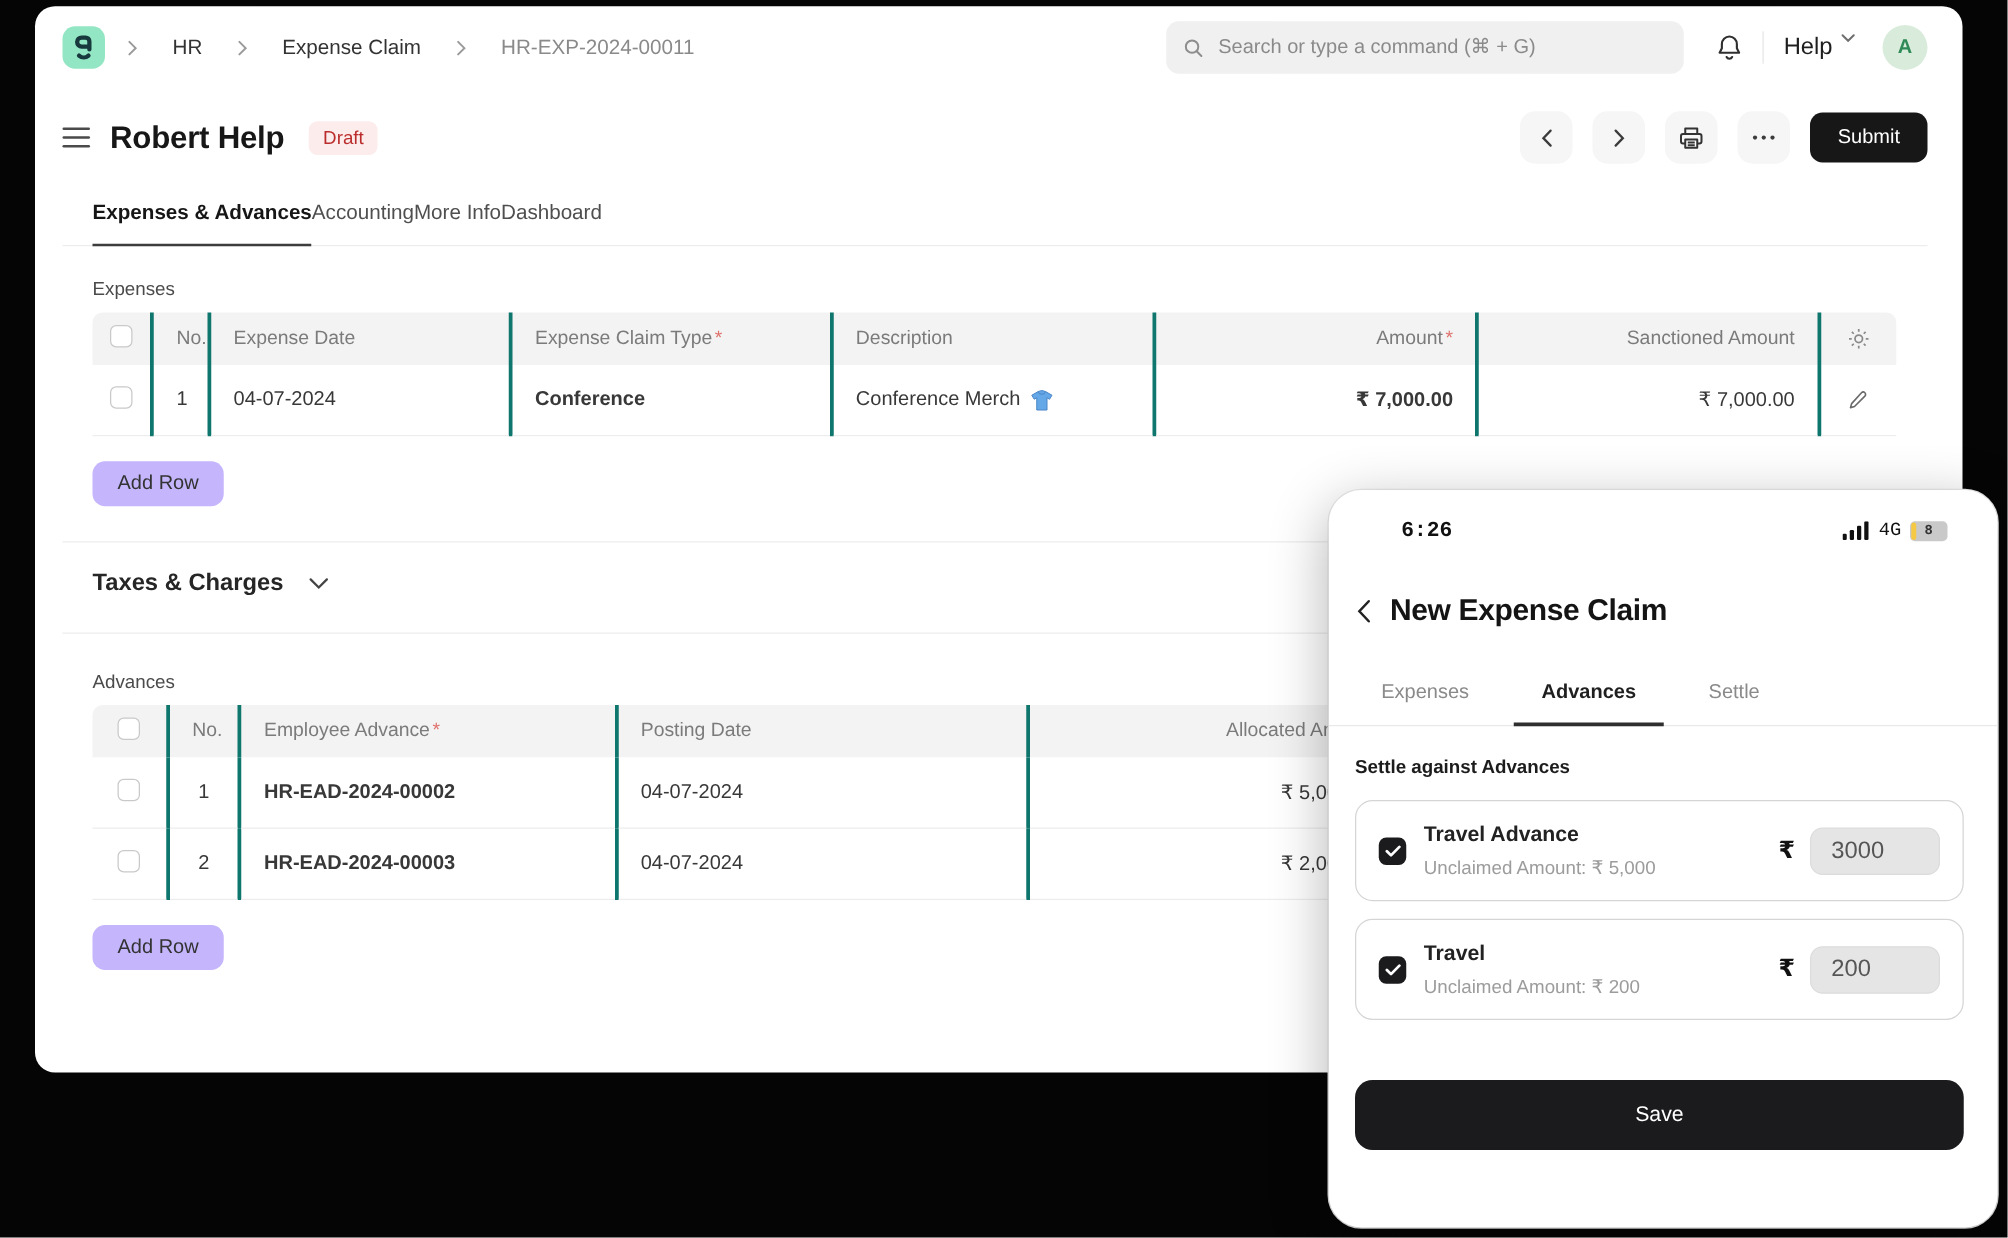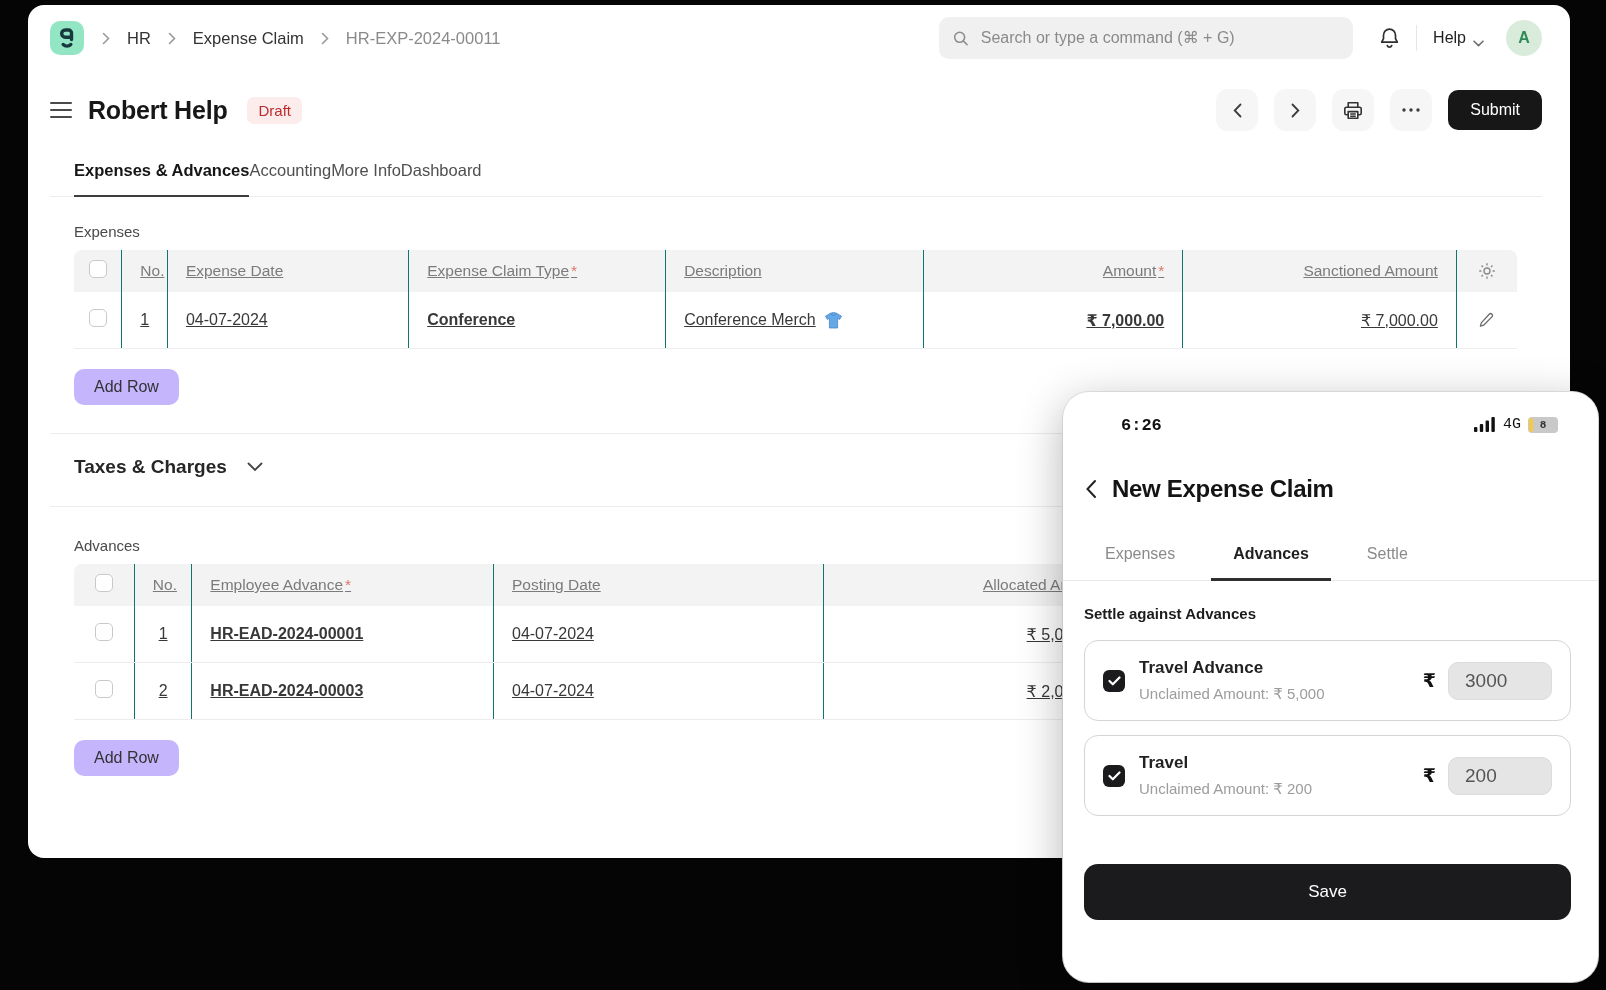--- a/index.html
+++ b/index.html
@@ -9,29 +9,29 @@
     -webkit-font-smoothing:antialiased;overflow:hidden;color:#2b2b2b;
   }
   svg{display:block}
   
   .desktop{
     position:absolute;left:28px;top:5px;width:1542px;height:853px;
     background:#fff;border-radius:16px;overflow:hidden;
   }
   .navbar{height:66px;display:flex;align-items:center;padding:0 28px 0 22px;}
   .logo{width:34px;height:34px;border-radius:10px;background:#93e6c4;display:flex;align-items:center;justify-content:center;flex:0 0 auto;}
-  .crumbs{display:flex;align-items:center;gap:17px;margin-left:18px;font-size:16.5px;}
+  .crumbs{display:flex;align-items:center;gap:28px;margin-left:18px;font-size:16.5px;}
   .crumb{color:#333;} .crumb.current{color:#8a8a8a;}
   .crumb-sep{color:#9a9a9a;display:flex;align-items:center}
   .search{margin-left:auto;width:414px;height:42px;border-radius:10px;background:#f0f0f0;display:flex;align-items:center;gap:10px;padding:0 14px;box-sizing:border-box;}
   .search input{border:none;background:transparent;outline:none;font:16px "Liberation Sans","DejaVu Sans",sans-serif;color:#6f6f6f;width:100%;}
   .search input::placeholder{color:#8a8a8a;}
   .nav-right{display:flex;align-items:center;margin-left:26px;gap:16px;}
   .vdiv{width:1px;height:26px;background:#e6e6e6;}
-  .help{display:flex;align-items:flex-end;gap:7px;font-size:16px;color:#1f1f1f;}
+  .help{display:flex;align-items:flex-start;gap:7px;font-size:19px;color:#1f1f1f;}
   .avatar{width:36px;height:36px;border-radius:50%;background:#d9ecdc;color:#2f8a57;font-weight:700;display:flex;align-items:center;justify-content:center;font-size:16px;margin-left:6px;}
   
   .page-head{display:flex;align-items:center;margin-top:18px;padding:0 28px 0 22px;}
   .burger{width:22px;display:flex;flex-direction:column;gap:5px;cursor:pointer}
   .burger i{height:2px;background:#4a4a4a;border-radius:2px;display:block}
   .title{font-size:25px;font-weight:700;color:#171717;margin-left:16px;letter-spacing:-.2px;}
   .badge{margin-left:20px;background:#fcecec;color:#bb2d2d;font-size:15px;padding:5px 11px;border-radius:7px;}
   .head-actions{margin-left:auto;display:flex;align-items:center;gap:16px;}
   .icon-btn{width:42px;height:42px;border-radius:12px;background:#f6f6f6;display:flex;align-items:center;justify-content:center;cursor:pointer}
   .btn-dark{background:#171717;color:#fff;border:none;border-radius:10px;font:16px "Liberation Sans","DejaVu Sans",sans-serif;padding:11px 22px;cursor:pointer}
@@ -40,21 +40,21 @@
   .tab{font-size:16.5px;color:#4f4f4f;padding-bottom:15px;cursor:pointer}
   .tab.active{color:#161616;font-weight:700;border-bottom:2px solid #3d3d3d;margin-bottom:-1px;}
   
   .content{padding:0 46px;}
   .grid-label{margin-top:26px;font-size:15px;color:#4a4a4a;}
   table.grid{border-collapse:collapse;margin-top:10px;table-layout:fixed;width:1443px;}
   .grid th{background:#f3f3f3;font-weight:400;color:#7b7b7b;font-size:15.5px;height:42px;padding:0 18px;text-align:left;}
   .grid th:first-child{border-top-left-radius:8px;}
   .grid th:last-child{border-top-right-radius:8px;}
   .grid td{height:56px;font-size:16px;color:#383838;padding:0 18px;border-bottom:1px solid #ededed;background:#fff;}
-  .grid td:not(:last-child),.grid th:not(:last-child){border-right:1px solid #0f766e;text-decoration:underline;}
+  .grid td:not(:last-child),.grid th:not(:last-child){border-right:3px solid #0f766e;}
   .grid .c-check{width:43px;text-align:center;padding:0;}
   .grid .c-no{width:41px;text-align:center;}
   .grid .r{text-align:right;}
   .grid .c-act{width:54px;text-align:center;padding:0;}
   .bold{font-weight:700;color:#2b2b2b;}
   .req{color:#e0726c;margin-left:2px;}
   .checkbox{width:18px;height:18px;border:1.5px solid #c9c9c9;border-radius:5px;background:#fff;display:inline-block;box-sizing:border-box;cursor:pointer}
   .desc-cell{display:flex;align-items:center;gap:8px;}
   .add-row{display:inline-block;margin-top:20px;background:#c4b5fd;color:#333;font-size:16px;padding:9px 20px;border-radius:10px;cursor:pointer}
   .hr{border:none;border-top:1px solid #ededed;margin:28px -24px 0 -24px;}
@@ -287,21 +287,21 @@
         <th>Posting Date</th>
         <th class="r">Allocated Amount</th>
         <th class="r">Unclaimed Amount</th>
         <th class="c-act"></th>
       </tr>
       </thead>
       <tbody>
       <tr>
         <td class="c-check"><span class="checkbox"></span></td>
         <td class="c-no">1</td>
-        <td class="bold">HR-EAD-2024-00001</td>
+        <td class="bold">HR-EAD-2024-00002</td>
         <td>04-07-2024</td>
         <td class="r">₹ 5,000.00</td>
         <td></td>
         <td class="c-act"></td>
       </tr>
       <tr>
         <td class="c-check"><span class="checkbox"></span></td>
         <td class="c-no">2</td>
         <td class="bold">HR-EAD-2024-00003</td>
         <td>04-07-2024</td>

